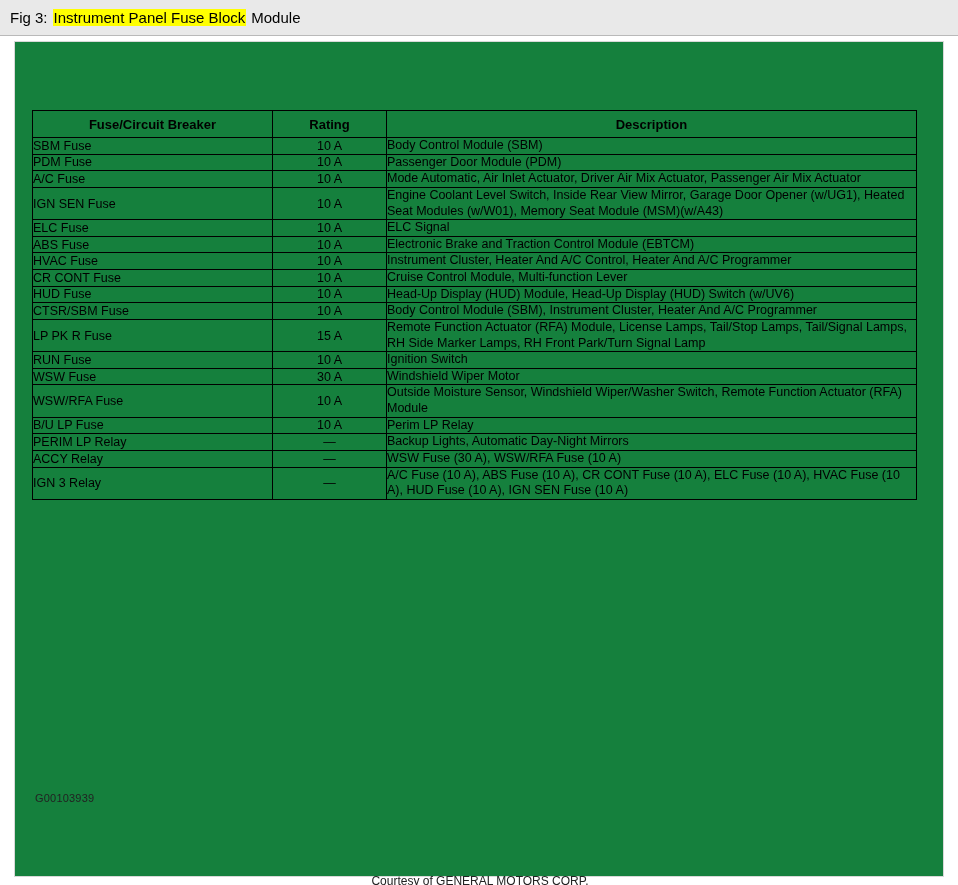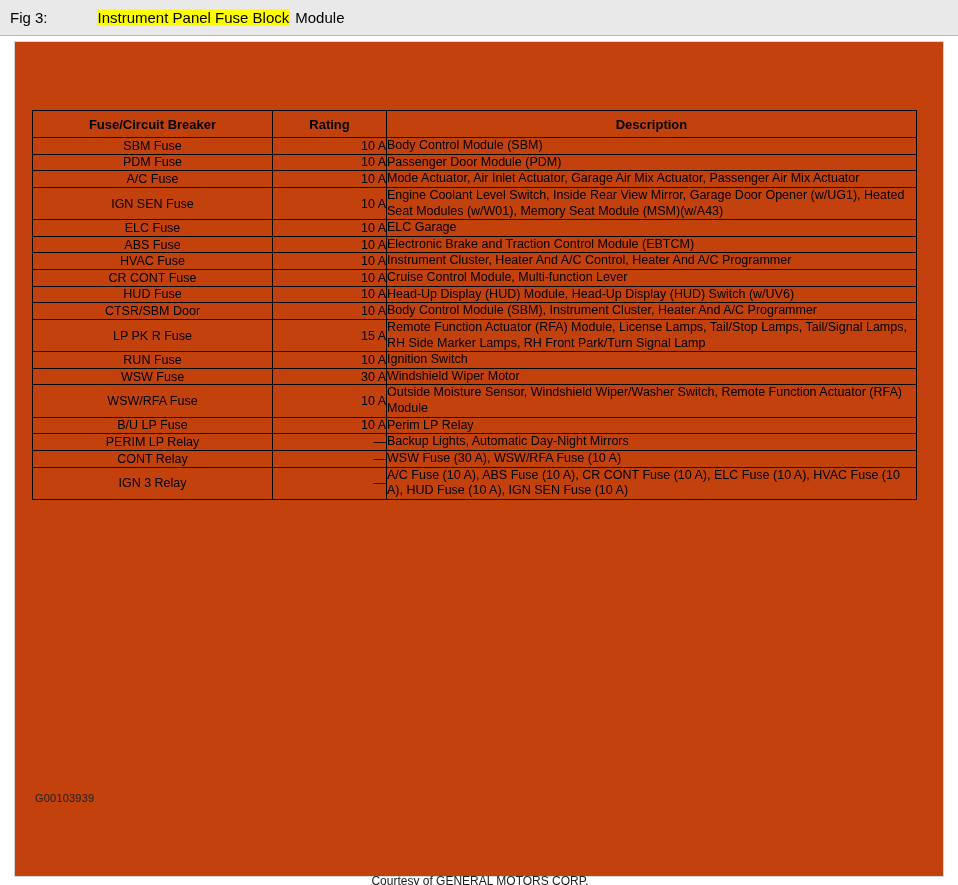--- a/index.html
+++ b/index.html
@@ -32,21 +32,20 @@
     box-sizing: border-box;
     font-size: 15px;
     color: #000000;
   }
   .title-bar .fig-label {
     margin-right: 5px;
   }
   .title-bar .hl {
     background: #ffff00;
     padding: 0 1px;
-    margin-left: 44px;
   }
   .title-bar .tail {
     margin-left: 5px;
   }
   .doc-area {
     position: absolute;
     left: 0;
     top: 36px;
     width: 958px;
     height: 849px;
@@ -54,21 +53,21 @@
     box-sizing: border-box;
   }
   .doc-inner {
     position: absolute;
     left: 14px;
     top: 5px;
     width: 930px;
     height: 836px;
     border: 1px solid #d8d8d8;
     box-sizing: border-box;
-    background: #c2410c;
+    background: #15803d;
   }
   table.legend {
     position: absolute;
     left: 17px;
     top: 68px;
     width: 884px;
     border-collapse: collapse;
     font-size: 12.5px;
     color: #000000;
     table-layout: fixed;
@@ -84,26 +83,26 @@
     text-align: center;
     height: 22px;
     font-size: 13px;
     padding: 2px 0;
   }
   col.c-fuse { width: 240px; }
   col.c-rating { width: 114px; }
   col.c-desc { width: 530px; }
 
   td.fuse {
-    text-align: center;
+    text-align: left;
     padding: 4px 4px;
     margin-left: 36px;
   }
   td.rating {
-    text-align: right;
+    text-align: center;
     padding: 4px 4px;
   }
   td.desc {
     text-align: left;
     padding: 4px 6px;
     line-height: 1.25;
   }
   .code {
     position: absolute;
     left: 20px;
@@ -156,31 +155,31 @@
             <td class="desc">Body Control Module (SBM)</td>
           </tr>
           <tr>
             <td class="fuse">PDM Fuse</td>
             <td class="rating">10 A</td>
             <td class="desc">Passenger Door Module (PDM)</td>
           </tr>
           <tr>
             <td class="fuse">A/C Fuse</td>
             <td class="rating">10 A</td>
-            <td class="desc">Mode Actuator, Air Inlet Actuator, Garage Air Mix Actuator, Passenger Air Mix Actuator</td>
+            <td class="desc">Mode Automatic, Air Inlet Actuator, Driver Air Mix Actuator, Passenger Air Mix Actuator</td>
           </tr>
           <tr>
             <td class="fuse">IGN SEN Fuse</td>
             <td class="rating">10 A</td>
             <td class="desc">Engine Coolant Level Switch, Inside Rear View Mirror, Garage Door Opener (w/UG1), Heated Seat Modules (w/W01), Memory Seat Module (MSM)(w/A43)</td>
           </tr>
           <tr>
             <td class="fuse">ELC Fuse</td>
             <td class="rating">10 A</td>
-            <td class="desc">ELC Garage</td>
+            <td class="desc">ELC Signal</td>
           </tr>
           <tr>
             <td class="fuse">ABS Fuse</td>
             <td class="rating">10 A</td>
             <td class="desc">Electronic Brake and Traction Control Module (EBTCM)</td>
           </tr>
           <tr>
             <td class="fuse">HVAC Fuse</td>
             <td class="rating">10 A</td>
             <td class="desc">Instrument Cluster, Heater And A/C Control, Heater And A/C Programmer</td>
@@ -189,21 +188,21 @@
             <td class="fuse">CR CONT Fuse</td>
             <td class="rating">10 A</td>
             <td class="desc">Cruise Control Module, Multi-function Lever</td>
           </tr>
           <tr>
             <td class="fuse">HUD Fuse</td>
             <td class="rating">10 A</td>
             <td class="desc">Head-Up Display (HUD) Module, Head-Up Display (HUD) Switch (w/UV6)</td>
           </tr>
           <tr>
-            <td class="fuse">CTSR/SBM Door</td>
+            <td class="fuse">CTSR/SBM Fuse</td>
             <td class="rating">10 A</td>
             <td class="desc">Body Control Module (SBM), Instrument Cluster, Heater And A/C Programmer</td>
           </tr>
           <tr>
             <td class="fuse">LP PK R Fuse</td>
             <td class="rating">15 A</td>
             <td class="desc">Remote Function Actuator (RFA) Module, License Lamps, Tail/Stop Lamps, Tail/Signal Lamps, RH Side Marker Lamps, RH Front Park/Turn Signal Lamp</td>
           </tr>
           <tr>
             <td class="fuse">RUN Fuse</td>
@@ -224,21 +223,21 @@
             <td class="fuse">B/U LP Fuse</td>
             <td class="rating">10 A</td>
             <td class="desc">Perim LP Relay</td>
           </tr>
           <tr>
             <td class="fuse">PERIM LP Relay</td>
             <td class="rating">—</td>
             <td class="desc">Backup Lights, Automatic Day-Night Mirrors</td>
           </tr>
           <tr>
-            <td class="fuse">CONT Relay</td>
+            <td class="fuse">ACCY Relay</td>
             <td class="rating">—</td>
             <td class="desc">WSW Fuse (30 A), WSW/RFA Fuse (10 A)</td>
           </tr>
           <tr>
             <td class="fuse">IGN 3 Relay</td>
             <td class="rating">—</td>
             <td class="desc">A/C Fuse (10 A), ABS Fuse (10 A), CR CONT Fuse (10 A), ELC Fuse (10 A), HVAC Fuse (10 A), HUD Fuse (10 A), IGN SEN Fuse (10 A)</td>
           </tr>
         </tbody>
       </table>

